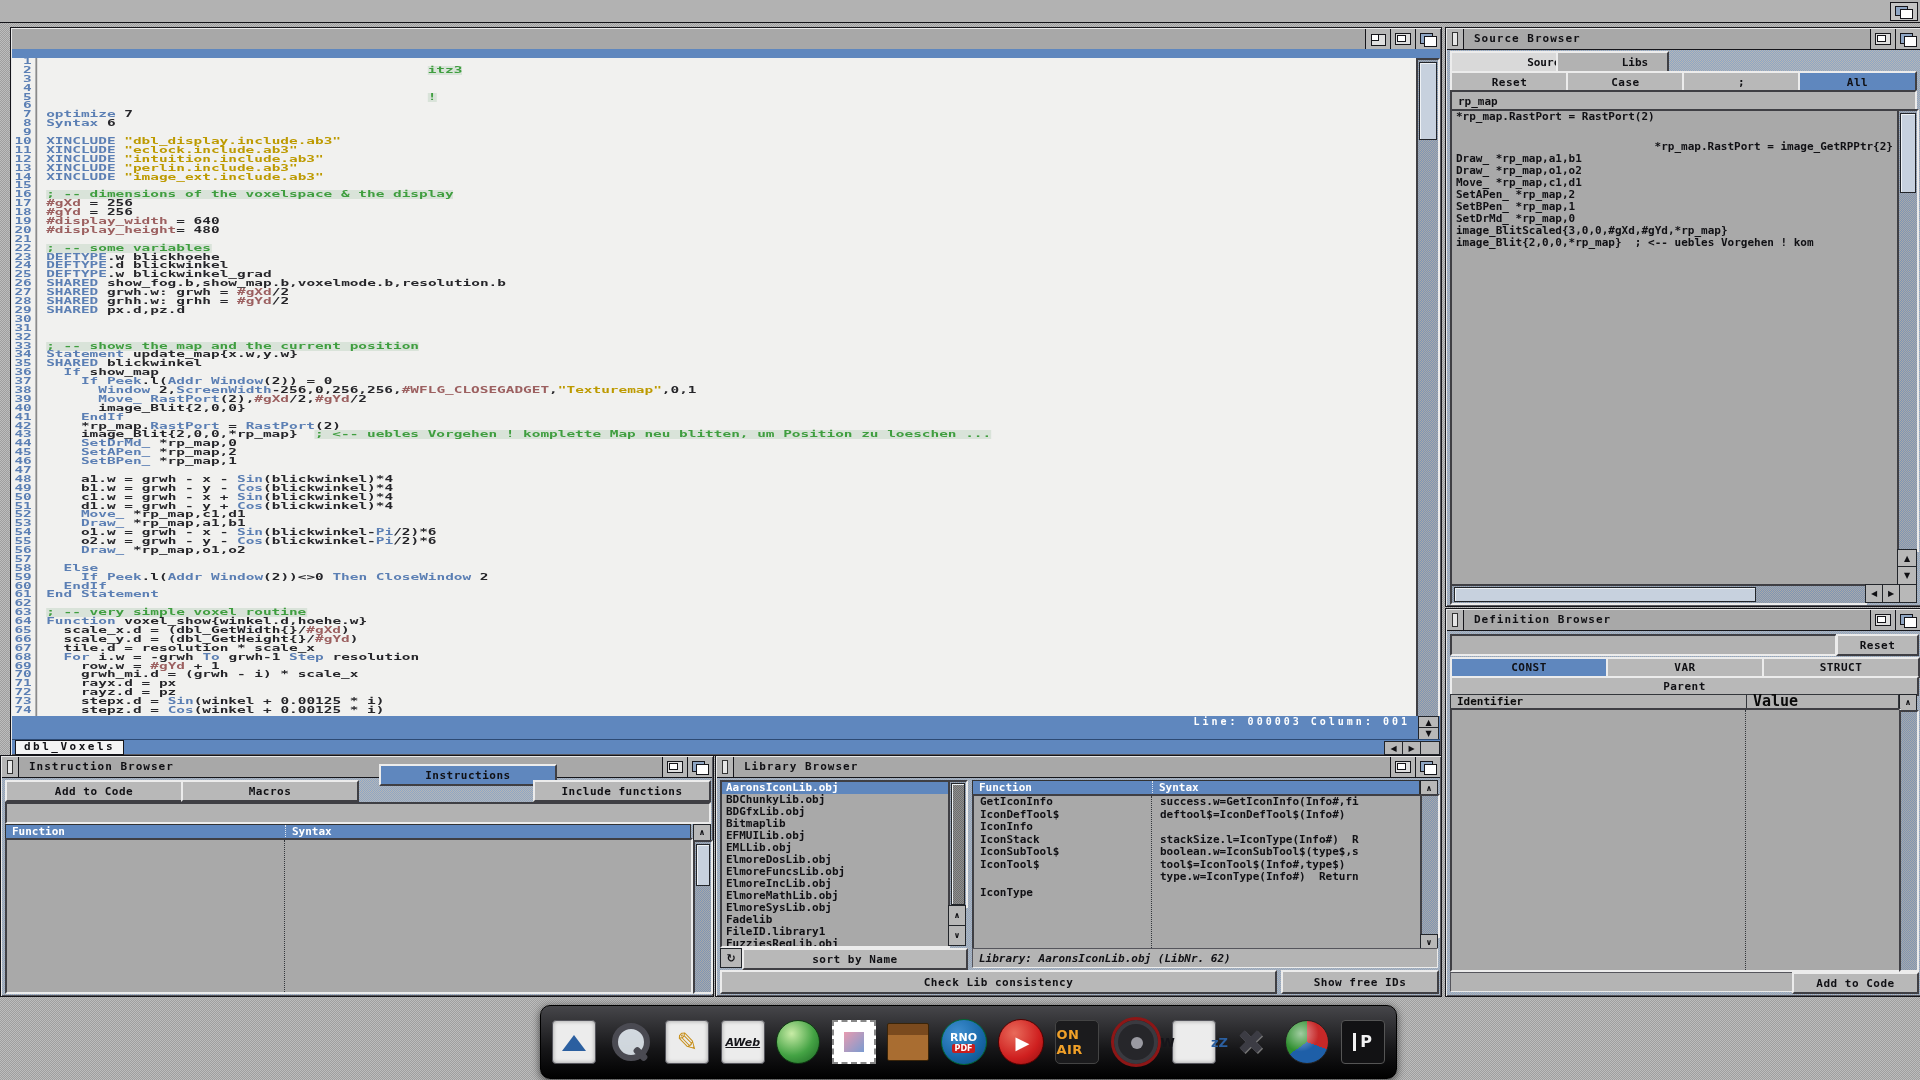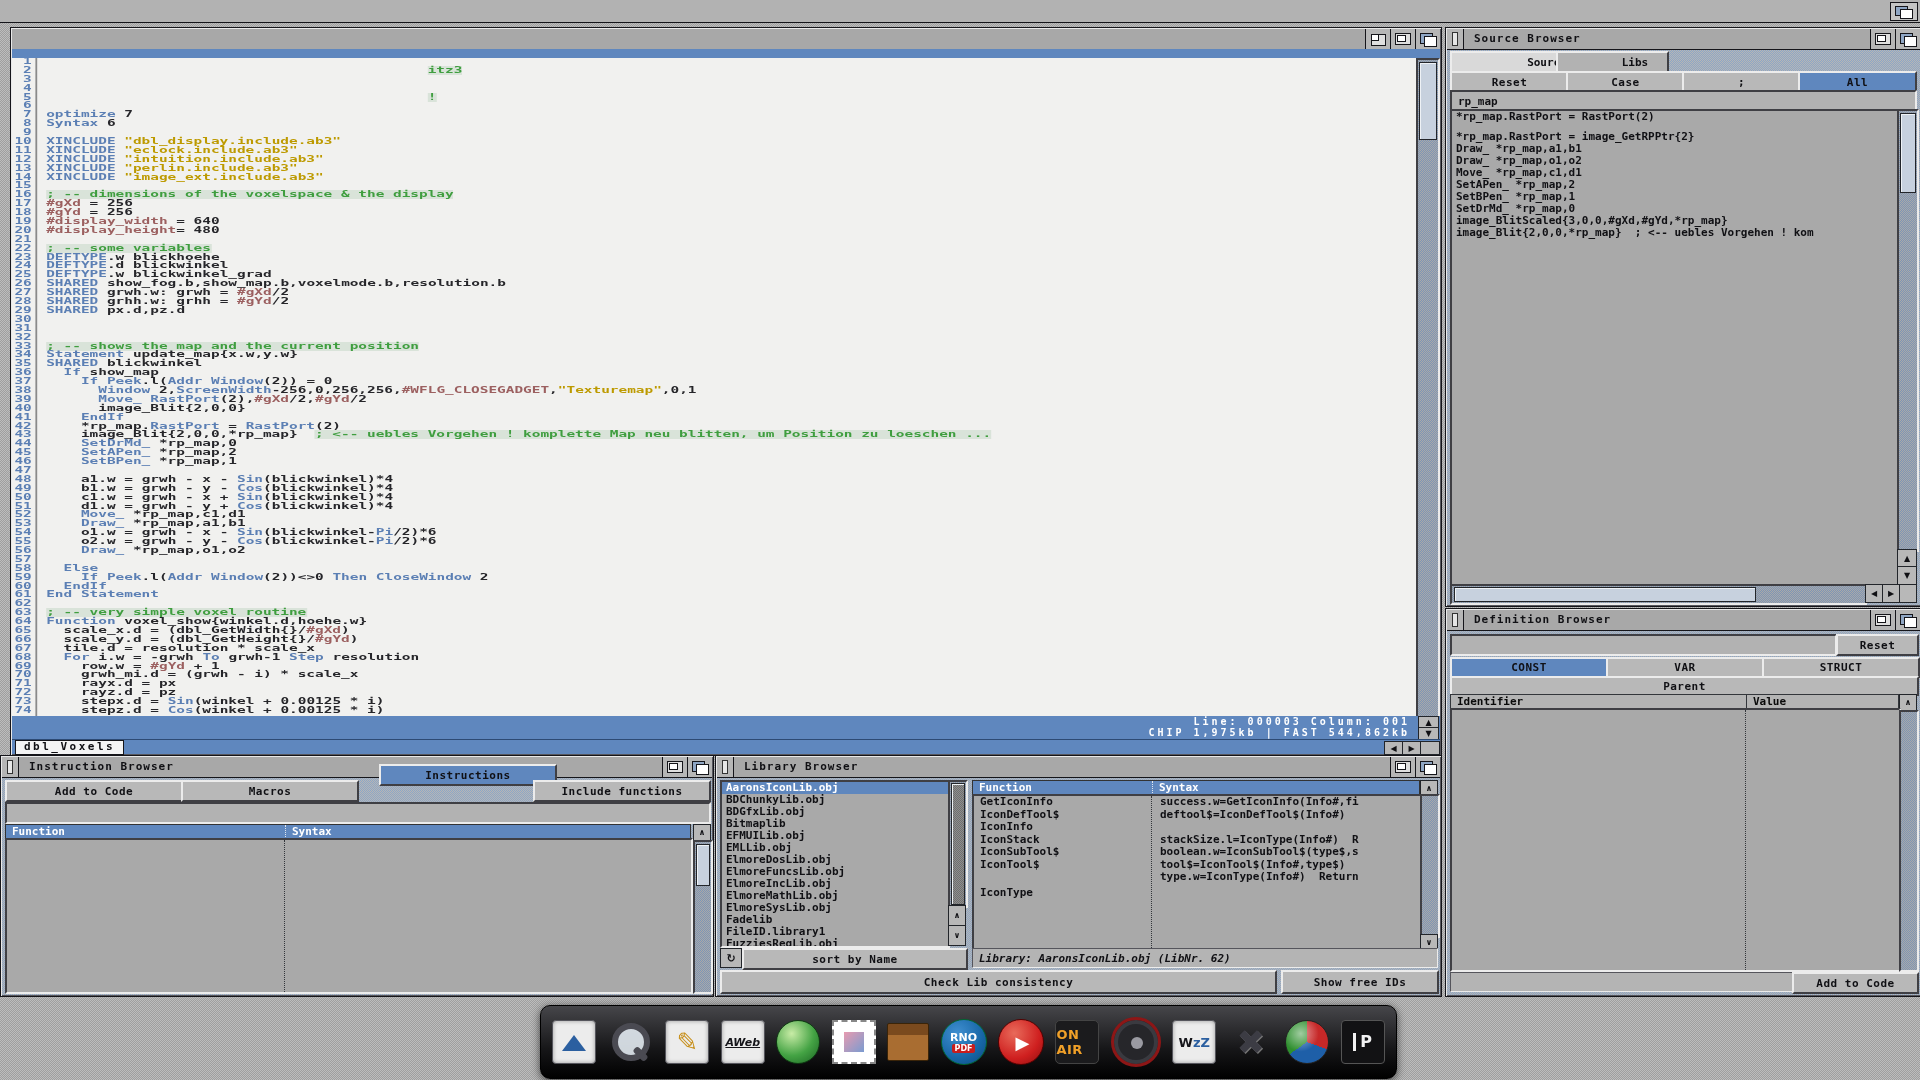--- a/index.html
+++ b/index.html
@@ -94,21 +94,21 @@
   .k-rno .t1{color:#fff;font-size:11px;line-height:12px;}
   .k-rno .t2{color:#fff;background:#c81d1d;font-size:8px;line-height:9px;padding:0 3px;border-radius:2px;}
   .k-play{width:44px;height:44px;border-radius:50%;background:radial-gradient(circle at 35% 30%,#e86a5a,#cf1f1f 60%,#8d0f0f);
     display:flex;align-items:center;justify-content:center;border:1px solid #500;}
   .k-play .g{color:#fff;font-size:18px;padding-left:3px;}
   .k-onair{width:42px;height:42px;background:#1b1b1d;border:1px solid #444;border-radius:5px;display:flex;align-items:center;justify-content:center;}
   .k-onair .t1{color:#f0a028;font-size:13px;letter-spacing:.5px;}
   .k-emblem{width:44px;height:44px;border-radius:50%;background:#26262a;border:3px solid #8d1616;box-shadow:inset 0 0 0 4px #3a3a40;}
   .k-emblem::after{content:"";position:absolute;left:17px;top:17px;width:12px;height:12px;border-radius:50%;background:#9a9aa2;}
   .k-wz .t1{font-size:13px;color:#15151a;}
-  .k-wz .t1 b{color:#2b5fa0;}
+  .k-wz .t1 b{color:#2b5fa0;padding-left:36px;}
   .k-pin .g{font-size:34px;color:#3c3c44;text-shadow:1px 1px 0 #777;}
   .k-pie{width:42px;height:42px;border-radius:50%;border:1px solid #222;
     background:radial-gradient(circle at 35% 30%,rgba(255,255,255,.55),rgba(255,255,255,0) 45%),conic-gradient(#c62828 0 110deg,#1e5fa8 0 235deg,#2e8f2e 0);}
   .k-lp{width:42px;height:42px;background:#121214;border:1px solid #555;border-radius:4px;display:flex;align-items:center;justify-content:center;}
   .k-lp .t1{color:#f2f2f2;font-size:16px;border-left:3px solid #f2f2f2;padding-left:4px;line-height:18px;}
   
   #screen-bar{position:absolute;left:0;top:0;width:1920px;height:22px;background:#b2b2b2;border-bottom:1px solid #15151a;}
   #screen-depth{position:absolute;right:2px;top:2px;width:26px;height:17px;background:#c4c4c4;border:1px solid #15151a;}
   #screen-depth::before{content:"";position:absolute;left:4px;top:3px;width:11px;height:8px;border:1px solid #15151a;background:#8fa6c4;}
   #screen-depth::after{content:"";position:absolute;left:9px;top:6px;width:11px;height:8px;border:1px solid #15151a;background:#fff;}
@@ -209,21 +209,20 @@
           <div class="code-line"><span class="ln">72</span><span class="ct"><span>    </span><span>rayz</span><span>.</span><span>d</span><span> = </span><span>pz</span></span></div>
           <div class="code-line"><span class="ln">73</span><span class="ct"><span>    </span><span>stepx</span><span>.</span><span>d</span><span> = </span><span class="tk-kw">Sin</span><span>(</span><span>winkel</span><span> + 0.00125 * </span><span>i</span><span>)</span></span></div>
           <div class="code-line"><span class="ln">74</span><span class="ct"><span>    </span><span>stepz</span><span>.</span><span>d</span><span> = </span><span class="tk-kw">Cos</span><span>(</span><span>winkel</span><span> + 0.00125 * </span><span>i</span><span>)</span></span></div>
         </div>
     </div>
     <div class="rail" id="ed-vrail">
       <div class="thumb" style="left:1px;right:1px;top:2px;height:76px;"></div>
     </div>
     <div id="ed-status">
       <div class="sline">Line: 000003 Column: 001</div>
-      <div class="sline">CHIP 1,975kb | FAST 544,862kb</div>
       <div class="abox" style="right:1px;top:0;">▲</div>
       <div class="abox" style="right:1px;top:11px;">▼</div>
     </div>
     <div id="ed-tabs">
       <div id="editor-tab">dbl_Voxels</div>
       <div class="abox" style="right:37px;top:1px;width:17px;height:12px;">◀</div>
       <div class="abox" style="right:19px;top:1px;width:17px;height:12px;">▶</div>
       <div class="abox" style="right:0;top:1px;width:18px;height:12px;"></div>
     </div>
   </div>
@@ -243,21 +242,21 @@
         <div class="btn" style="left: 4px; top: 43px; width: 115px; height: 18px;">Reset</div>
         <div class="btn" style="left: 120px; top: 43px; width: 115px; height: 18px;">Case</div>
         <div class="btn" style="left: 236px; top: 43px; width: 115px; height: 18px;">;</div>
         <div class="btn active" style="left: 352px; top: 43px; width: 115px; height: 18px;">All</div>
       </div>
     <div class="field" style="left:4px;top:62px;width:451px;height:18px;">
       <span>rp_map</span>
     </div>
     <div class="listbox" style="left:4px;top:81px;width:445px;height:473px;" id="sb-list">
         <div class="lrow" style="margin-top: 0px;">*rp_map.RastPort = RastPort(2)</div>
-        <div class="lrow" style="margin-top: 8px;">*rp_map.RastPort = image_GetRPPtr{2}</div>
+        <div class="lrow" style="margin-top: 18px; text-align: right;">*rp_map.RastPort = image_GetRPPtr{2}</div>
         <div class="lrow" style="margin-top: 0px;">Draw_ *rp_map,a1,b1</div>
         <div class="lrow" style="margin-top: 0px;">Draw_ *rp_map,o1,o2</div>
         <div class="lrow" style="margin-top: 0px;">Move_ *rp_map,c1,d1</div>
         <div class="lrow" style="margin-top: 0px;">SetAPen_ *rp_map,2</div>
         <div class="lrow" style="margin-top: 0px;">SetBPen_ *rp_map,1</div>
         <div class="lrow" style="margin-top: 0px;">SetDrMd_ *rp_map,0</div>
         <div class="lrow" style="margin-top: 0px;">image_BlitScaled{3,0,0,#gXd,#gYd,*rp_map}</div>
         <div class="lrow" style="margin-top: 0px;">image_Blit{2,0,0,*rp_map}  ; &lt;-- uebles Vorgehen ! kom</div>
       </div>
     <div class="rail" style="left:451px;top:81px;width:18px;height:439px;">
@@ -283,21 +282,21 @@
     <div class="field" style="left:4px;top:25px;width:371px;height:18px;"></div>
     <div class="btn" style="left:390px;top:25px;width:79px;height:18px;">Reset</div>
     <div id="db-tabs">
         <div class="btn active" style="left: 4px; top: 48px; width: 154px; height: 17px;">CONST</div>
         <div class="btn" style="left: 160px; top: 48px; width: 154px; height: 17px;">VAR</div>
         <div class="btn" style="left: 316px; top: 48px; width: 154px; height: 17px;">STRUCT</div>
       </div>
     <div class="btn parent-btn" style="left:4px;top:67px;width:465px;height:16px;">Parent</div>
     <div style="position:absolute;left:4px;top:85px;width:447px;height:14px;background:#b4b4b4;border:1px solid #33363b;">
       <span style="position:absolute;left:6px;top:0;font-size:11px;line-height:13px;color:#0a0a0a;">Identifier</span>
-      <span style="position:absolute;left:302px;top:0;font-size:11px;line-height:13px;color:#0a0a0a;">Value</span>
+      <span style="position:absolute;left:302px;top:0;font-size:15px;line-height:13px;color:#0a0a0a;">Value</span>
       <span style="position:absolute;left:295px;top:0;bottom:0;border-left:1px solid #33363b;"></span>
     </div>
     <div class="abox" style="left:453px;top:85px;width:16px;height:15px;">∧</div>
     <div class="listbox" style="left:4px;top:99px;width:447px;height:260px;">
       <div class="dotdiv" style="left:293px;top:0;bottom:0;"></div>
     </div>
     <div class="rail" style="left:453px;top:101px;width:16px;height:258px;"></div>
     <div class="statusbar" style="left:4px;top:363px;width:337px;height:18px;"></div>
     <div class="btn" style="left:346px;top:363px;width:123px;height:18px;">Add to Code</div>
   </div>

